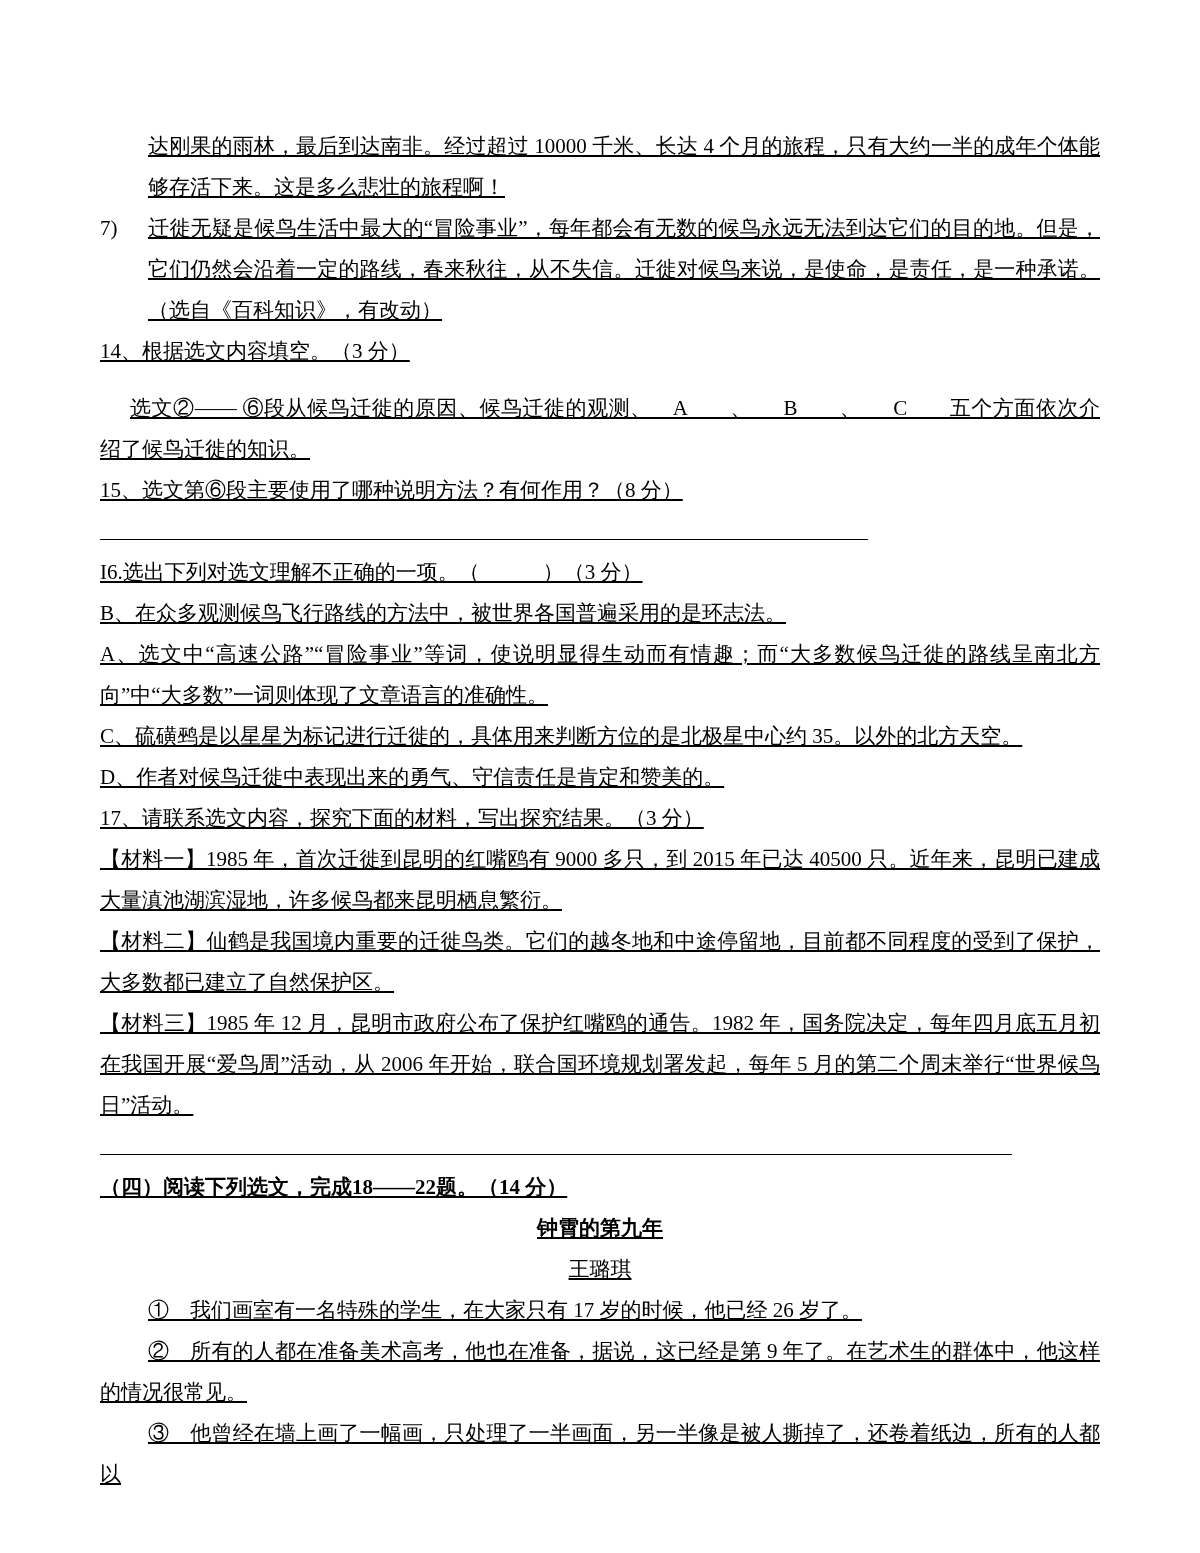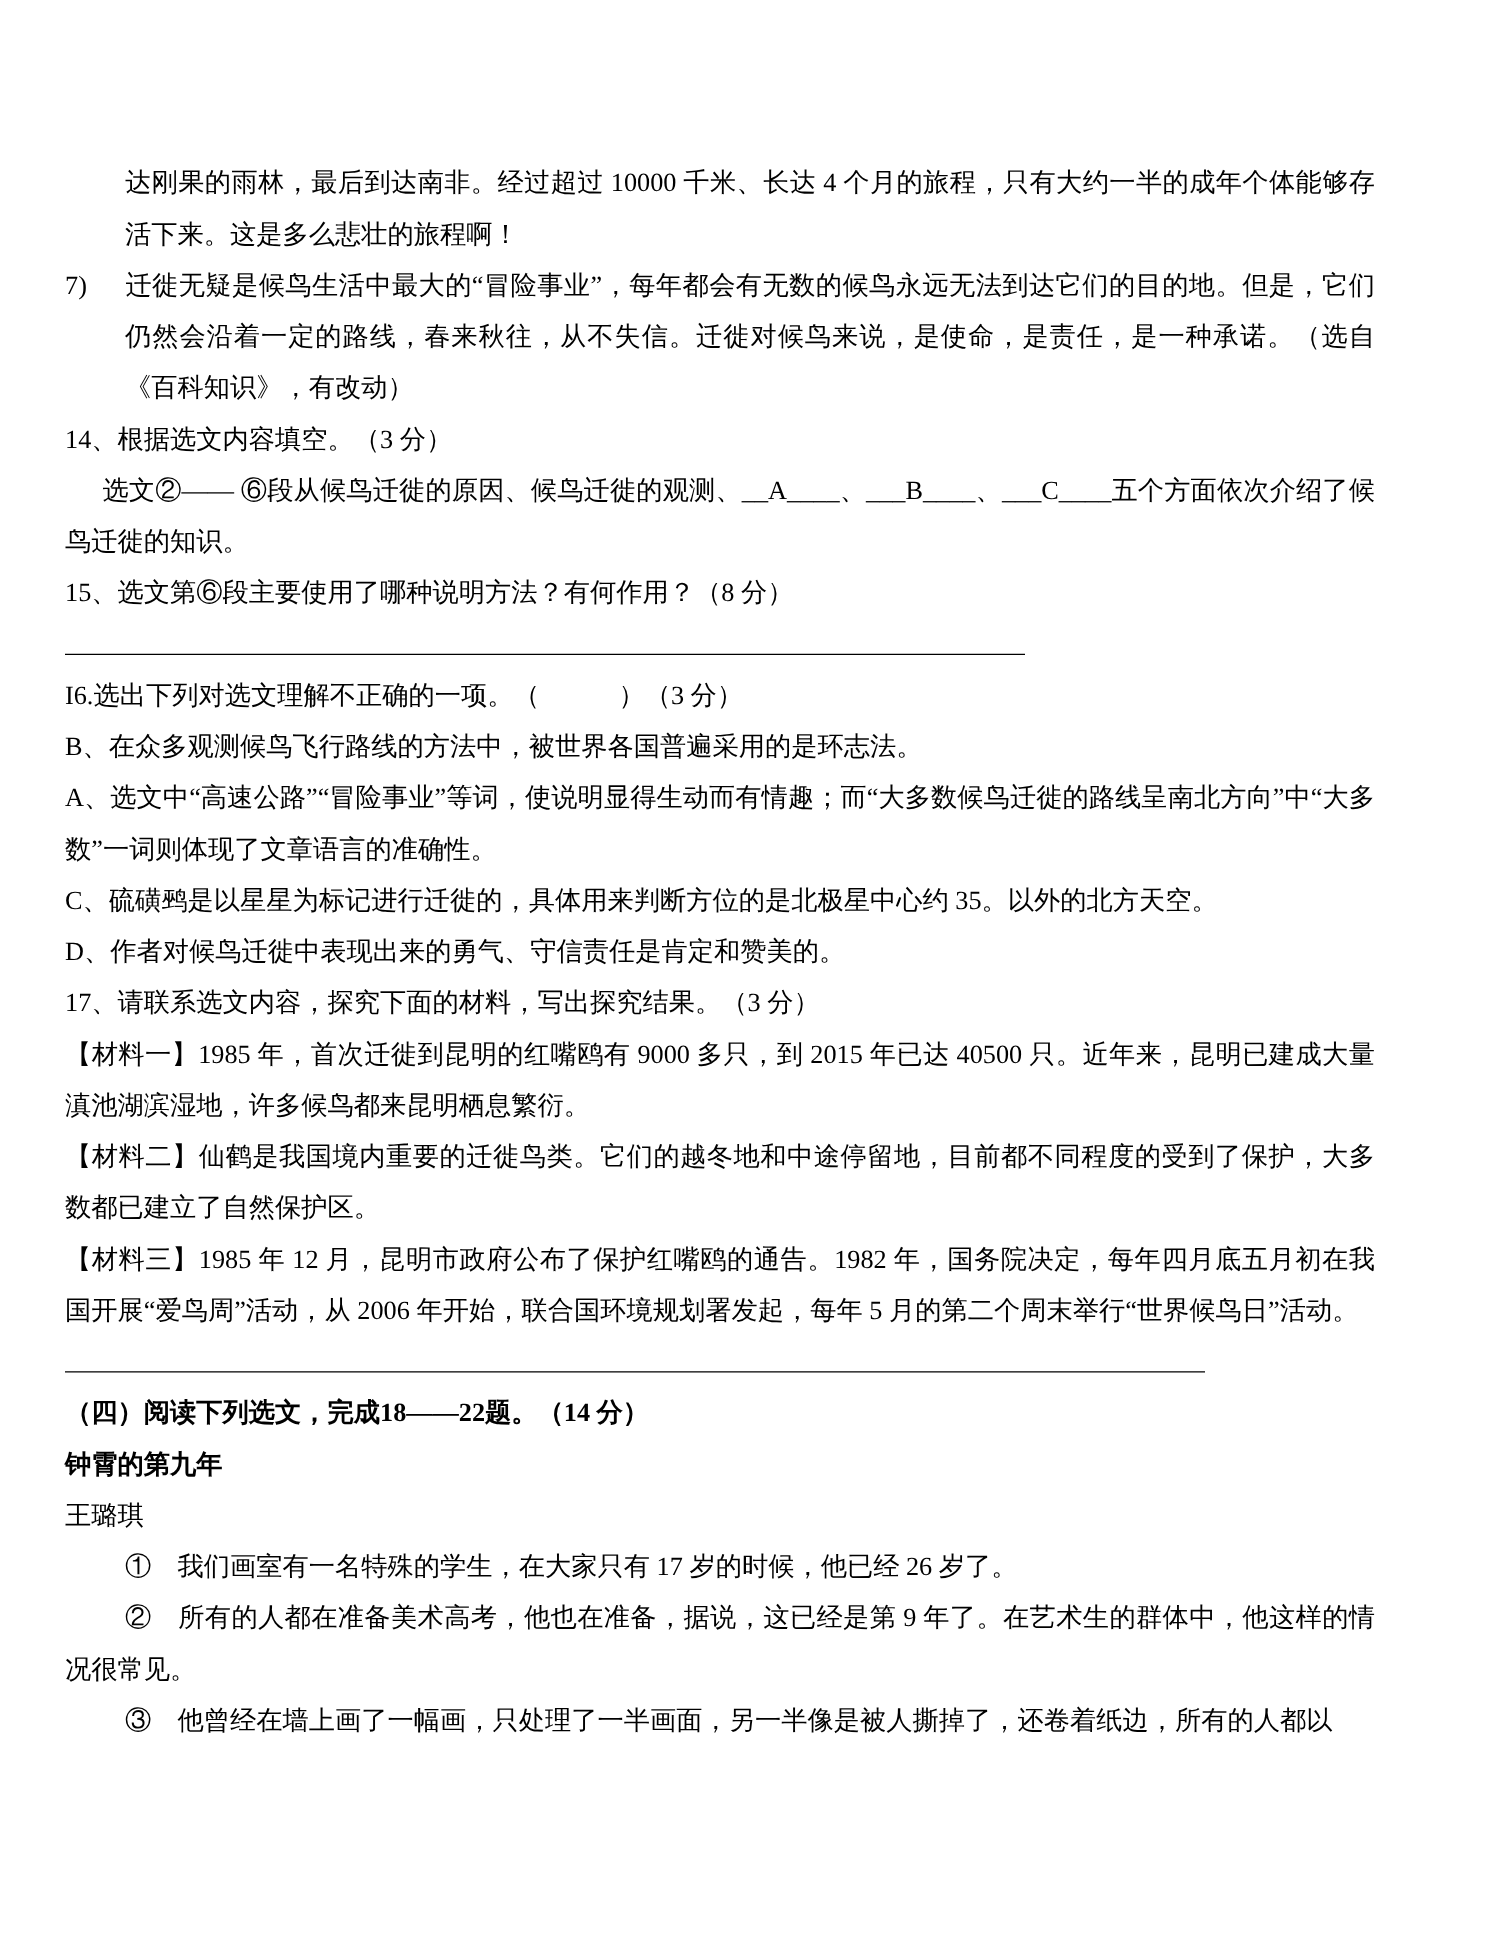--- a/index.html
+++ b/index.html
@@ -8,35 +8,36 @@
     width: 1200px;
     height: 1553px;
     margin: 0 auto;
     color: #000000;
     font-family: "Liberation Serif", "DejaVu Serif", serif;
     overflow: hidden;
   }
   .page {
     width: 1200px;
     height: 1553px;
-    padding: 126px 100px 0 52px;
+    padding: 126px 100px 0 100px;
     background: #ffffff;
+    text-decoration: underline;
   }
   .para {
     font-size: 21px;
     line-height: 41px;
     text-align: justify;
     word-break: break-all;
   }
   .block-indent { margin-left: 48px; }          
   .hang { padding-left: 48px; }                 
   .hang-num { display: inline-block; width: 48px; margin-left: -48px; }
-  .fill-indent { text-indent: 30px; }           
+  .fill-indent { text-indent: 30px; margin-top: 16px; }           
   .first-indent { text-indent: 48px; }          
-  .center { text-align: left; }
+  .center { text-align: center; }
   .bold { font-weight: 700; }
   .answer-row { height: 41px; }
   .rule { height: 29px; border-bottom: 1.6px solid #000000; }
   .w-768 { width: 768px; }
   .w-912 { width: 912px; }
 </style>
 </head>
 <body>
 
 <div class="page">

